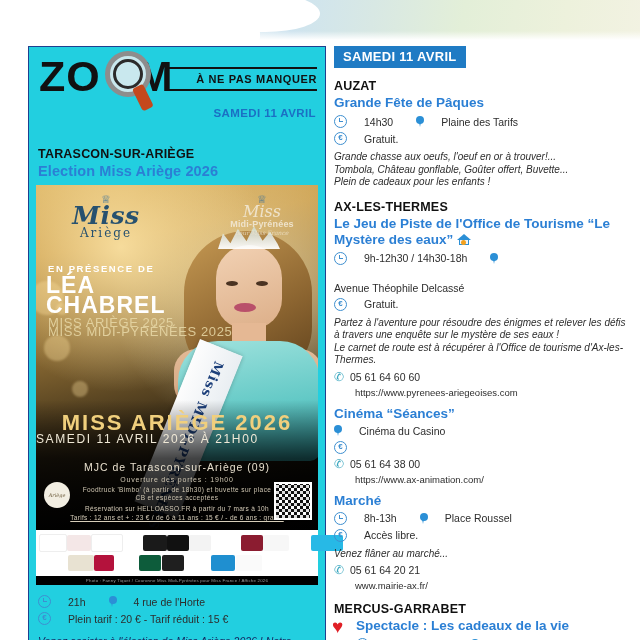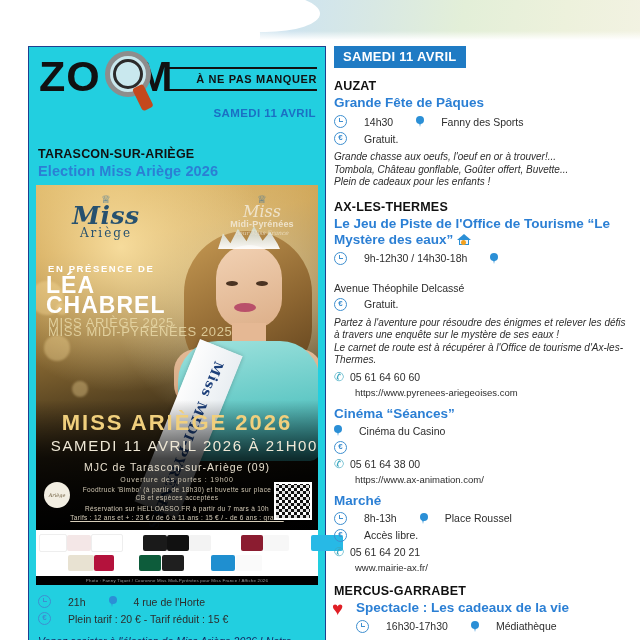--- a/index.html
+++ b/index.html
@@ -157,22 +157,22 @@
   .poster-shade{
     position:absolute;left:0;bottom:0;width:100%;height:130px;
     background:linear-gradient(to bottom,rgba(0,0,0,0),rgba(0,0,0,.72) 45%,rgba(0,0,0,.95));
   }
   .p-title{
     position:absolute;left:0;right:0;bottom:94px;text-align:center;
     font-size:22px;font-weight:bold;color:#f0cf7d;letter-spacing:2px;
     font-family:"Liberation Sans", sans-serif;
   }
   .p-date{
-    position:absolute;left:0;right:0;bottom:76px;text-align:right;
-    font-size:15px;color:#efe8d6;letter-spacing:1.6px;
+    position:absolute;left:0;right:0;bottom:84px;text-align:left;
+    font-size:12px;color:#efe8d6;letter-spacing:1.6px;
   }
   .p-venue{
     position:absolute;left:0;right:0;bottom:57px;text-align:center;
     font-size:10.5px;color:#e7dfcd;letter-spacing:1px;
   }
   .p-doors{
     position:absolute;left:0;right:0;bottom:47px;text-align:center;
     font-size:7px;color:#cfc6b2;letter-spacing:.8px;
   }
   .p-food{
@@ -430,21 +430,21 @@
       
       <div>
         <div class="town">AUZAT</div>
 
         <div>
           <div class="ev-title">Grande Fête de Pâques</div>
           <div class="meta">
             <span class="ic ic-clock"></span>
             <span class="txt">14h30</span>
             <span class="ic ic-pin"></span>
-            <span class="txt">Fanny des Sports</span>
+            <span class="txt">Plaine des Tarifs</span>
           </div>
           <div class="meta">
             <span class="ic ic-euro">€</span>
             <span class="txt">Gratuit.</span>
           </div>
           <div class="desc">Grande chasse aux oeufs, l'oeuf en or à trouver!...<br>Tombola, Château gonflable, Goûter offert, Buvette...<br>Plein de cadeaux pour les enfants !</div>
         </div>
       </div>
 
       
@@ -496,20 +496,21 @@
           <div class="meta">
             <span class="ic ic-clock"></span>
             <span class="txt">8h-13h</span>
             <span class="ic ic-pin"></span>
             <span class="txt">Place Roussel</span>
           </div>
           <div class="meta">
             <span class="ic ic-euro">€</span>
             <span class="txt">Accès libre.</span>
           </div>
+          <div class="desc">Venez flâner au marché...</div>
           <div class="tel">
             <span class="ic ic-phone">✆</span>
             <span>05 61 64 20 21</span>
           </div>
           <div class="url">
             <span>www.mairie-ax.fr/</span>
           </div>
         </div>
       </div>
 

